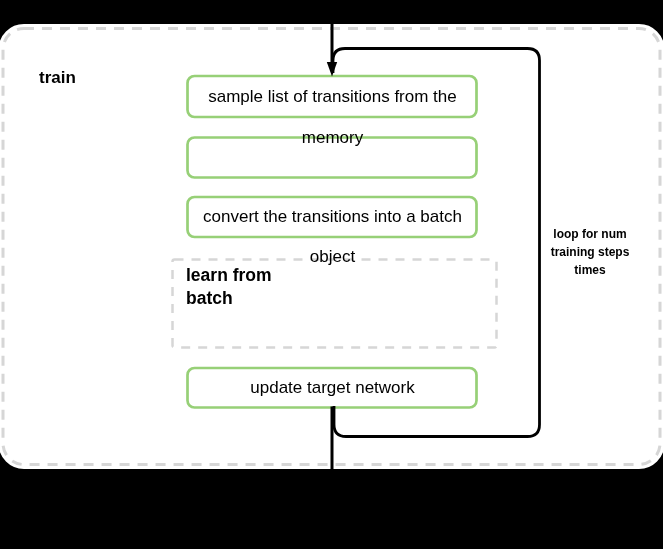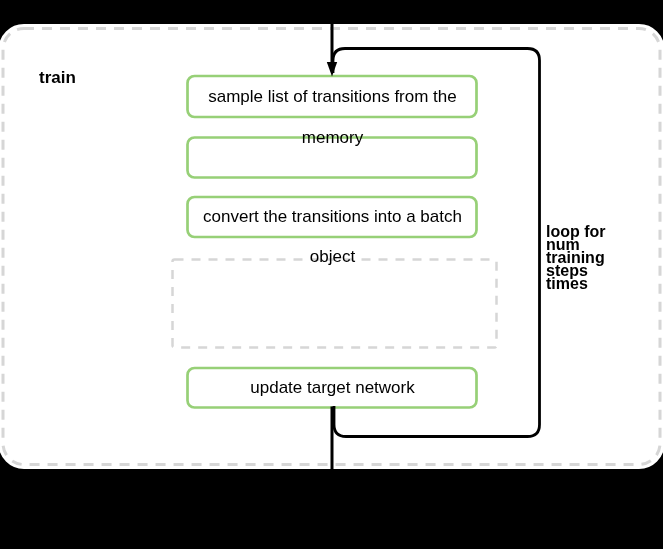--- a/index.html
+++ b/index.html
@@ -48,24 +48,24 @@
     top: 264px;
     width: 105px;
     font-size: 17.5px;
     font-weight: 700;
     line-height: 22.5px;
   }
   .lbl-loop {
     left: 546px;
     top: 225px;
     width: 88px;
-    font-size: 16px;
+    font-size: 12px;
     font-weight: 700;
-    line-height: 13px;
-    text-align: left;
+    line-height: 18px;
+    text-align: center;
   }
 </style>
 </head>
 <body>
 
 <div class="stage">
 
   <svg width="663" height="549" viewBox="0 0 663 549">
 
     <rect x="3" y="28.5" width="657" height="436" rx="21" fill="#ffffff" stroke="#ffffff" stroke-width="9"></rect>
@@ -88,18 +88,19 @@
     <polygon points="332,76.5 326.8,62 337.2,62" fill="#000000"></polygon>
   </svg>
 
   <div class="txt train-title">train</div>
 
   <div class="txt box-label lbl-step1">sample list of transitions from the memory</div>
 
 
   <div class="txt box-label lbl-step3">convert the transitions into a batch object</div>
 
+  <div class="txt lbl-sub">learn from batch</div>
 
   <div class="txt box-label lbl-final">update target network</div>
 
   <div class="txt lbl-loop">loop for num training steps times</div>
 
 </div>
 
 </body></html>

